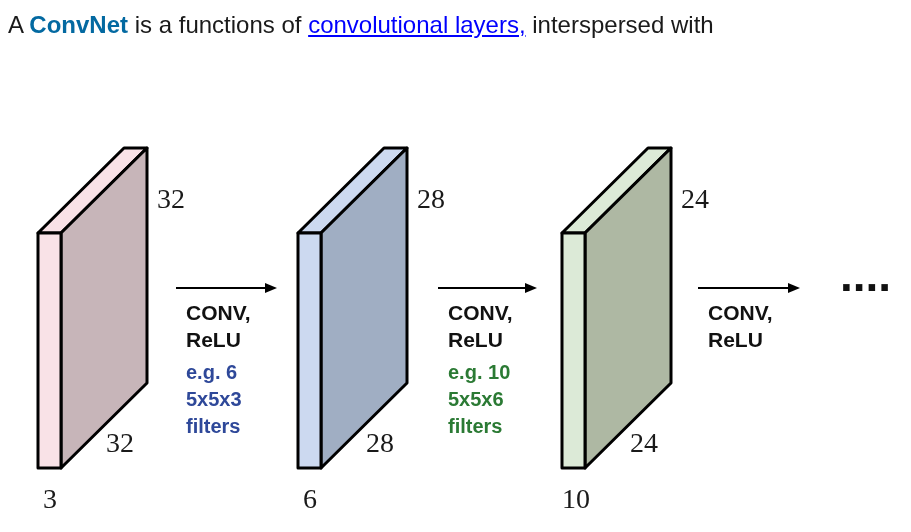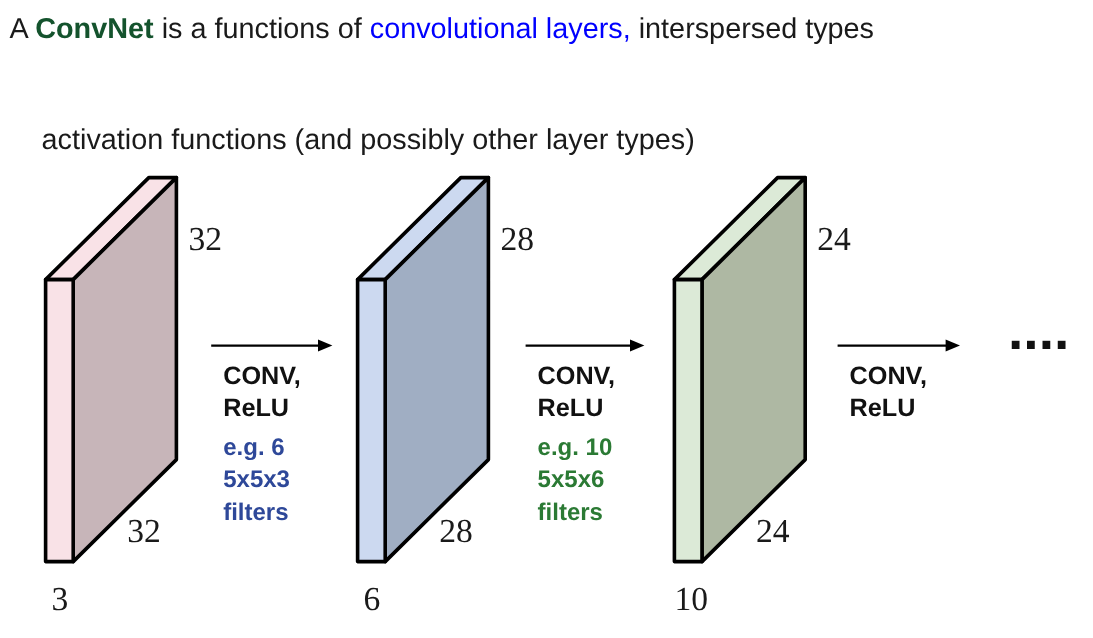--- a/index.html
+++ b/index.html
@@ -20,22 +20,22 @@
   .title {
     position: absolute;
     left: 8px;
     top: 2px;
     width: 890px;
     font-size: 24px;
     line-height: 46px;
     color: #1a1a1a;
     white-space: pre-wrap;
   }
-  .title .blue { color: #0000fe; }
-  .title .blue-bold { color: #14532d; font-weight: bold; }
+  .title .blue { color: #0000fe; text-decoration: underline; }
+  .title .blue-bold { color: #0369a1; font-weight: bold; }
   .diagram {
     position: absolute;
     left: 0;
     top: 0;
   }
   .num-label {
     font-family: "Liberation Serif", serif;
     font-size: 28px;
     fill: #1a1a1a;
   }
@@ -64,22 +64,21 @@
   .arrow-line {
     stroke: #000000;
     stroke-width: 2;
   }
 </style>
 </head>
 <body>
 
 <div class="slide">
 
-  <div class="title"><span>A </span><span class="blue-bold">ConvNet</span><span> is a functions of </span><span class="blue">convolutional layers,</span><span> interspersed types</span><br>
-    <span>activation functions (and possibly other layer types)</span>
+  <div class="title"><span>A </span><span class="blue-bold">ConvNet</span><span> is a functions of </span><span class="blue">convolutional layers,</span><span> interspersed with</span><br>
   </div>
 
   <svg class="diagram" width="911" height="532" viewBox="0 0 911 532">
 
     <g>
       <polygon class="slab-shape" points="38,233 124,148 147,148 61,233" fill="#f9e2e7"></polygon>
       <polygon class="slab-shape" points="61,233 147,148 147,383 61,468" fill="#c7b5b9"></polygon>
       <rect class="slab-shape" x="38" y="233" width="23" height="235" fill="#f9e2e7"></rect>
       <text class="num-label" x="157" y="208">32</text>
       <text class="num-label" x="120" y="452" text-anchor="middle">32</text>

